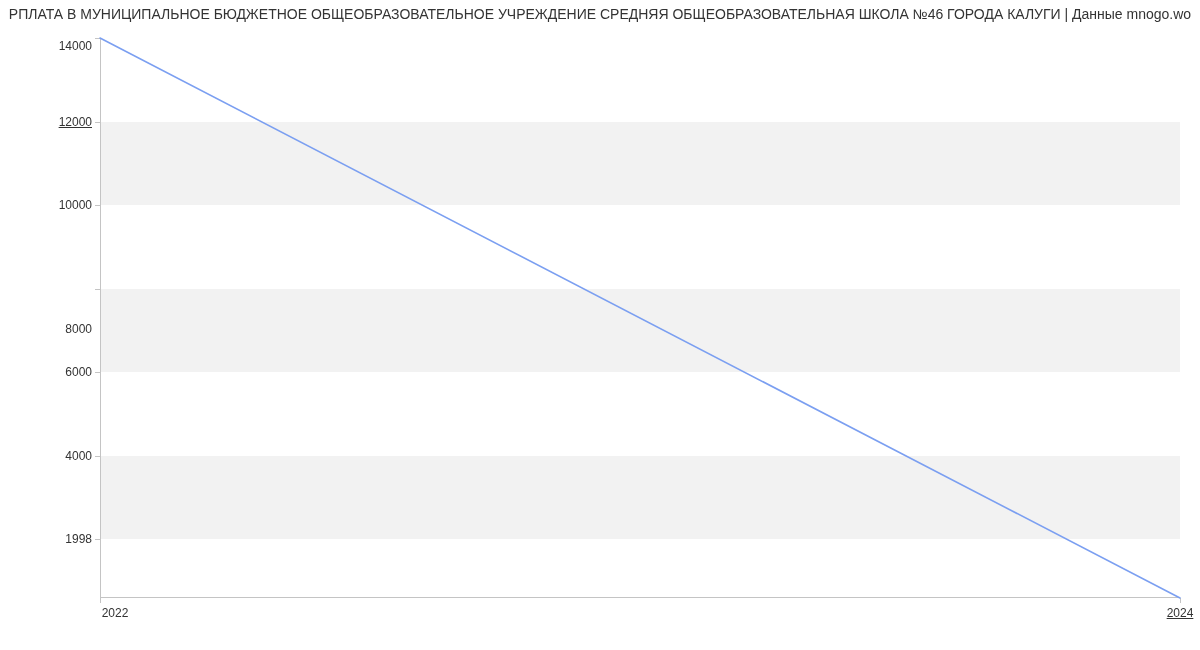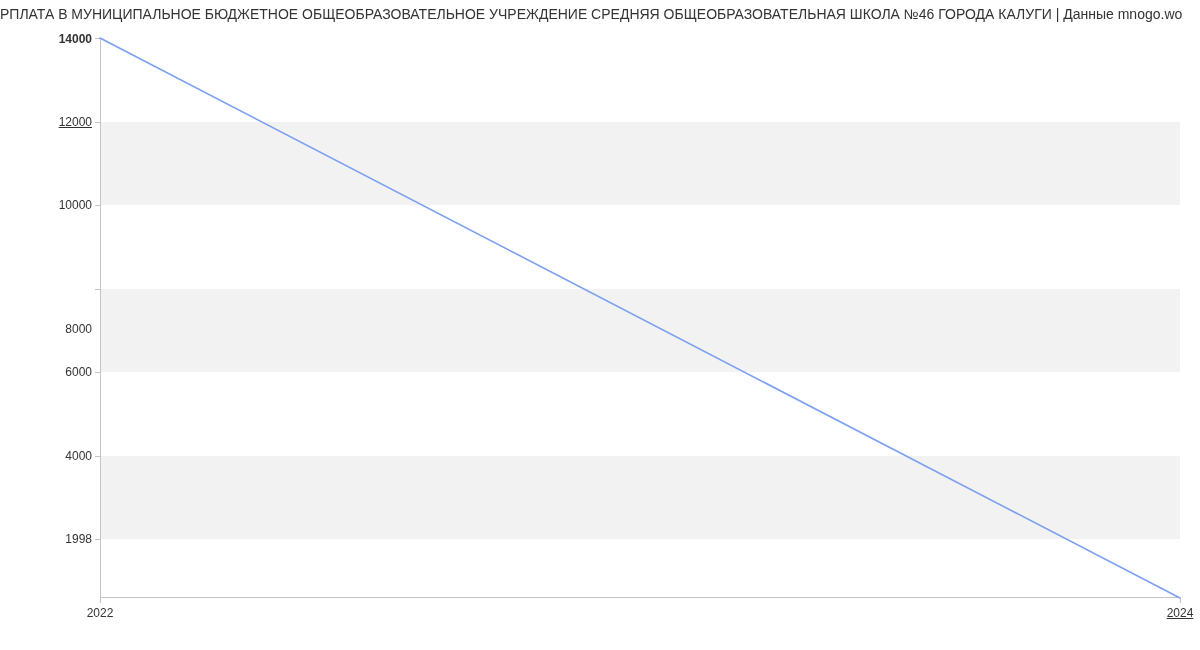--- a/index.html
+++ b/index.html
@@ -8,21 +8,21 @@
     width: 1200px;
     height: 650px;
     background: #ffffff;
     font-family: Verdana, Geneva, sans-serif;
     overflow: hidden;
   }
   .title {
     position: absolute;
     top: 6px;
     left: 0;
-    width: 984px;
+    width: 1200px;
     white-space: nowrap;
     font-size: 14px;
     color: #333333;
     text-align: center;
   }
   .plot-area {
     position: absolute;
     left: 100px;
     top: 38px;
     width: 1080px;
@@ -111,24 +111,24 @@
       <div class="y-tick-label" style="top: 417.91px;">4000</div>
       <div class="y-tick-mark" style="top: 334.328px;"></div>
       <div class="y-tick-label" style="top: 334.328px;">6000</div>
       <div class="y-tick-mark" style="top: 250.746px;"></div>
       <div class="y-tick-label" style="top: 250.746px; margin-top: 40px;">8000</div>
       <div class="y-tick-mark" style="top: 167.164px;"></div>
       <div class="y-tick-label" style="top: 167.164px;">10000</div>
       <div class="y-tick-mark" style="top: 83.5821px;"></div>
       <div class="y-tick-label" style="top: 83.5821px; text-decoration: underline;">12000</div>
       <div class="y-tick-mark" style="top: 0px;"></div>
-      <div class="y-tick-label" style="top: 1px; font-weight: bold;">14000</div>
+      <div class="y-tick-label" style="top: 8px;">14000</div>
     </div>
   <div id="x-ticks">
       <div class="x-tick-mark" style="left: 0px;"></div>
-      <div class="x-tick-label" style="left: 0px;">2022</div>
+      <div class="x-tick-label" style="left: 15px;">2022</div>
       <div class="x-tick-mark" style="left: 1080px;"></div>
       <div class="x-tick-label" style="left: 1080px; text-decoration: underline;">2024</div>
     </div>
   <svg class="line-layer" viewBox="0 0 1080 560" preserveAspectRatio="none">
     <polyline id="series-line" fill="none" stroke-width="1.6" stroke-linejoin="round" stroke-linecap="round" points="0,0 1080,560" stroke="#7b9ff1"></polyline>
   </svg>
 </div>
 
 </body></html>

